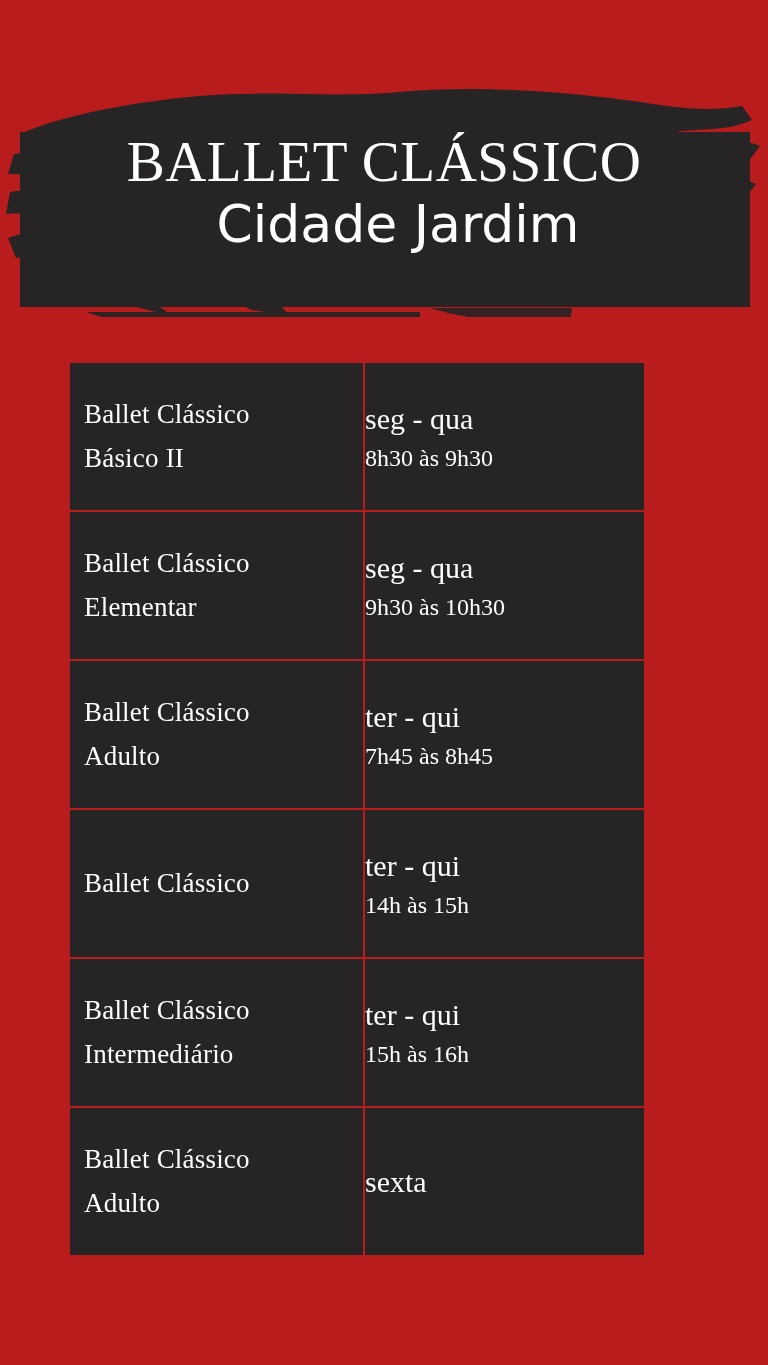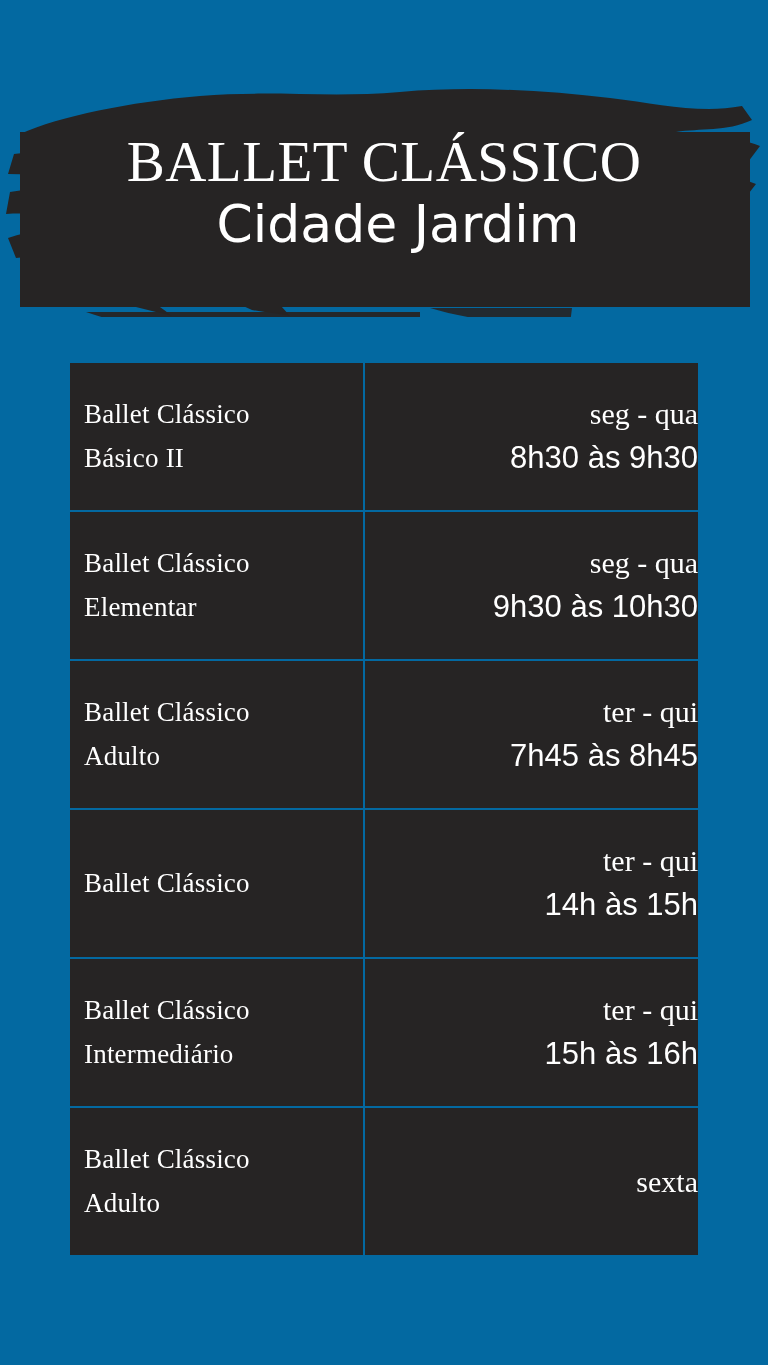--- a/index.html
+++ b/index.html
@@ -10,21 +10,21 @@
     height: 1365px;
     background: #ffffff;
     font-family: "Liberation Serif", serif;
     overflow: hidden;
   }
 
   .page {
     position: relative;
     width: 768px;
     height: 1365px;
-    background: #0369a1;
+    background: #b91c1c;
   }
 
   
   .banner {
     position: absolute;
     left: 0;
     top: 62px;
     width: 768px;
     height: 255px;
   }
@@ -88,40 +88,40 @@
     flex-direction: column;
     justify-content: center;
   }
   .cell-name {
     width: 293px;
     padding-left: 14px;
     align-items: flex-start;
     margin-right: 2px;
   }
   .cell-time {
-    width: 333px;
-    align-items: flex-end;
+    width: 279px;
+    align-items: flex-start;
     text-align: center;
   }
   .name-line {
     font-family: "Liberation Serif", serif;
     font-size: 27px;
     line-height: 1.62;
     letter-spacing: 0.2px;
     white-space: nowrap;
   }
   .time-days {
     font-family: "Liberation Serif", serif;
     font-size: 30px;
     line-height: 1.45;
     white-space: nowrap;
   }
   .time-hours {
-    font-family: Liberation Sans, sans-serif;
-    font-size: 31px;
+    font-family: Liberation Serif, serif;
+    font-size: 24px;
     line-height: 1.45;
     white-space: nowrap;
   }
 </style>
 </head>
 <body>
 
 <div class="page">
 
   <div class="banner">

